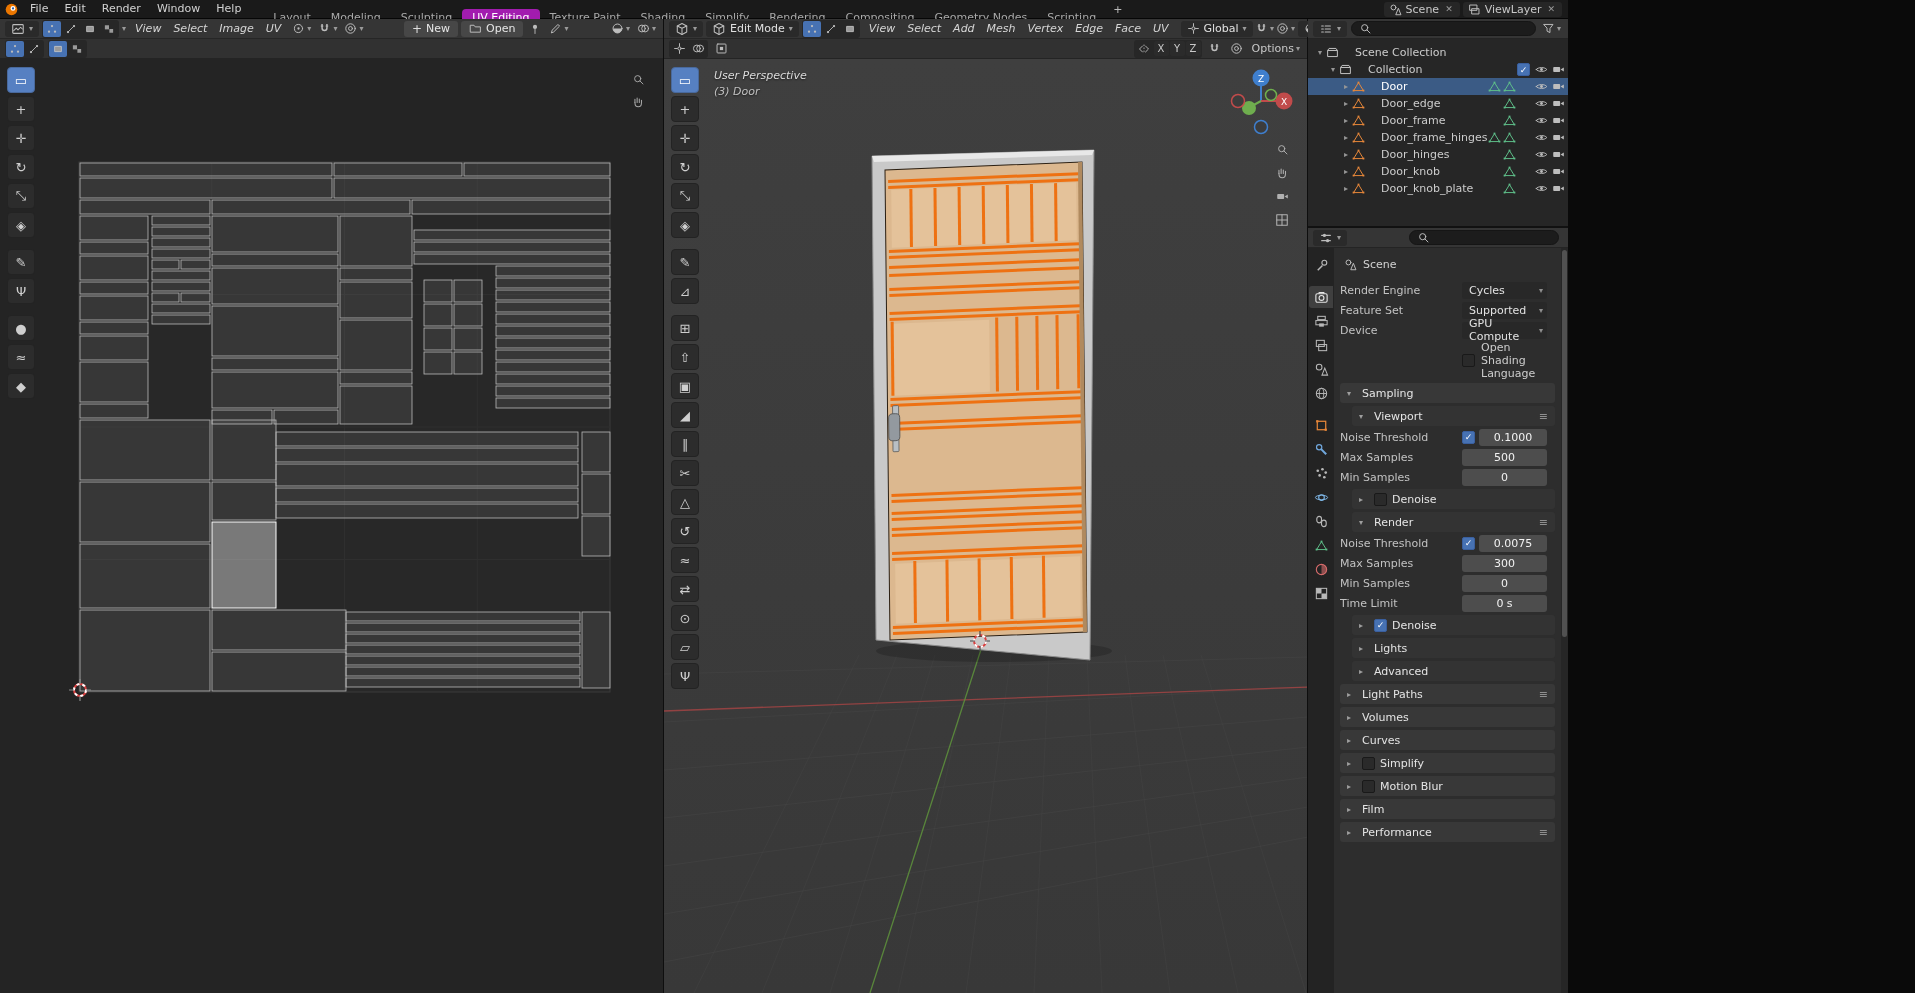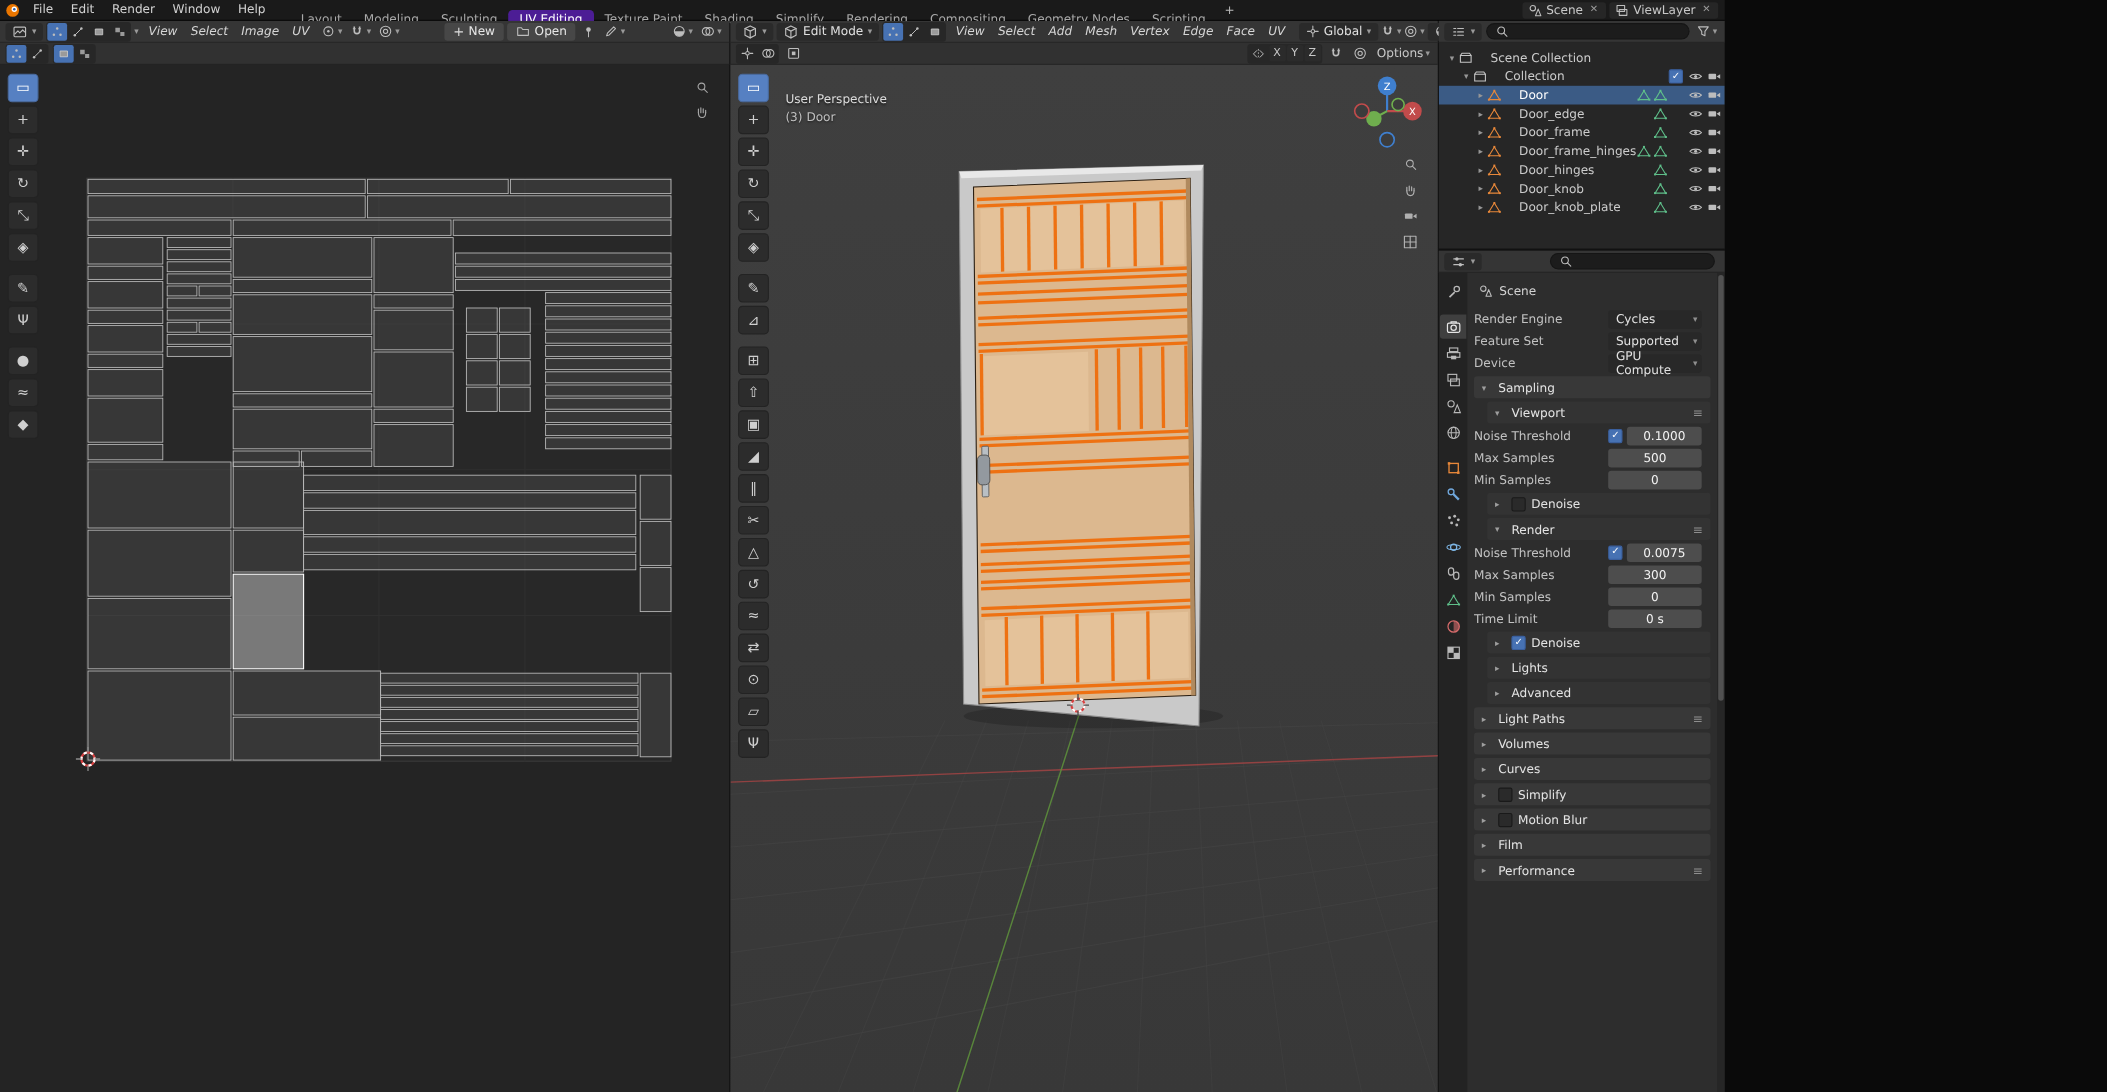--- a/index.html
+++ b/index.html
@@ -8,21 +8,21 @@
   #blender-window { position:absolute; left:0; top:0; width:1568px; height:993px; background:#1d1d1d; }
   #desktop-band { position:absolute; left:1568px; top:0; width:347px; height:993px; background:#0a0a0a; }
 
   
   #topbar { position:absolute; left:0; top:0; width:1568px; height:19px; background:#1a1a1a;
             border-bottom:1px solid #060606; display:flex; align-items:center; }
   .tb-logo { width:22px; display:flex; justify-content:center; }
   .menu-item { padding:0 8px; line-height:18px; color:#d2d2d2; border-radius:3px; }
   #tb-tabs { display:flex; margin-left:14px; height:35px; align-items:flex-end; }
   .ws-tab { padding:0 10px; line-height:18px; color:#a9a9a9; border-radius:4px 4px 0 0; white-space:nowrap; }
-  .ws-tab.active { background:#4c1d95; color:#ffffff; }
+  .ws-tab.active { background:#a21caf; color:#ffffff; }
   .ws-add { padding:0 7px; color:#bbb; }
   #tb-right { margin-left:auto; display:flex; align-items:center; gap:3px; padding-right:6px; }
   .tb-chip { display:flex; align-items:center; gap:4px; background:#262626; border-radius:3px; height:15px; padding:0 5px; }
   .x-btn { color:#9a9a9a; font-size:9px; padding:0 2px; }
 
   
   #editors { position:absolute; top:19px; left:0; width:1568px; bottom:0; display:flex; }
   #uv-editor { width:664px; border-right:1px solid #0e0e0e; display:flex; flex-direction:column; }
   #viewport  { width:644px; border-right:1px solid #0e0e0e; display:flex; flex-direction:column; }
   #right-col { flex:1; display:flex; flex-direction:column; }
@@ -50,21 +50,21 @@
               display:flex; align-items:center; justify-content:center; color:#cfcfcf; font-size:13px; }
   .tool-btn.active { background:#5680c2; border-color:#49699c; color:#fff; }
   .tool-gap { height:5px; }
 
   
   #uv-body { background:#242424; }
   .corner-icons { position:absolute; right:18px; top:14px; display:flex; flex-direction:column; gap:9px; z-index:6; opacity:.85; }
 
   
   #vp-body { background:linear-gradient(#3f3f3f,#383838); }
-  .vp-text { position:absolute; left:50px; top:25px; z-index:5; color:#dcdcdc; text-shadow:0 1px 2px rgba(0,0,0,.55); }
+  .vp-text { position:absolute; left:50px; top:10px; z-index:5; color:#dcdcdc; text-shadow:0 1px 2px rgba(0,0,0,.55);font-style:italic; }
   .vp-text .l2 { color:#c0c0c0; margin-top:3px; }
   #nav-gizmo { position:absolute; right:10px; top:6px; z-index:6; }
   #vp-side { position:absolute; right:18px; top:84px; display:flex; flex-direction:column; gap:10px; z-index:6; opacity:.9; }
   .axis-toggle { width:15px; height:15px; background:#2b2b2b; border-radius:2px; color:#c9c9c9;
                  display:flex; align-items:center; justify-content:center; font-size:10px; }
 
   
   #outliner { height:209px; background:#262626; border-bottom:2px solid #111; display:flex; flex-direction:column; }
   .panel-header { height:20px; background:#353535; border-bottom:1px solid #242424; display:flex; align-items:center; gap:4px; padding:0 5px; }
   .searchbox { background:#1c1c1c; border:1px solid #151515; border-radius:9px; height:15px;
@@ -1211,20 +1211,25 @@
                 </div>
                 <div class="prow">
                   <span class="plabel">Device</span>
                   <span class="pctl">
                     <span class="pselect">
                       <span>GPU Compute</span>
                       <span class="dd-caret">▾</span>
                     </span>
                   </span>
                 </div>
+                <div class="prow">
+                  <span class="plabel"></span>
+                  <span class="pcheck"></span>
+                  <span class="pchk-label">Open Shading Language</span>
+                </div>
                 <div class="ppanel">
                   <span class="pcaret">▾</span>
                   <span>Sampling</span>
                 </div>
                 <div class="ppanel psub">
                   <span class="pcaret">▾</span>
                   <span>Viewport</span>
                   <span class="burger">≡</span>
                 </div>
                 <div class="prow">

